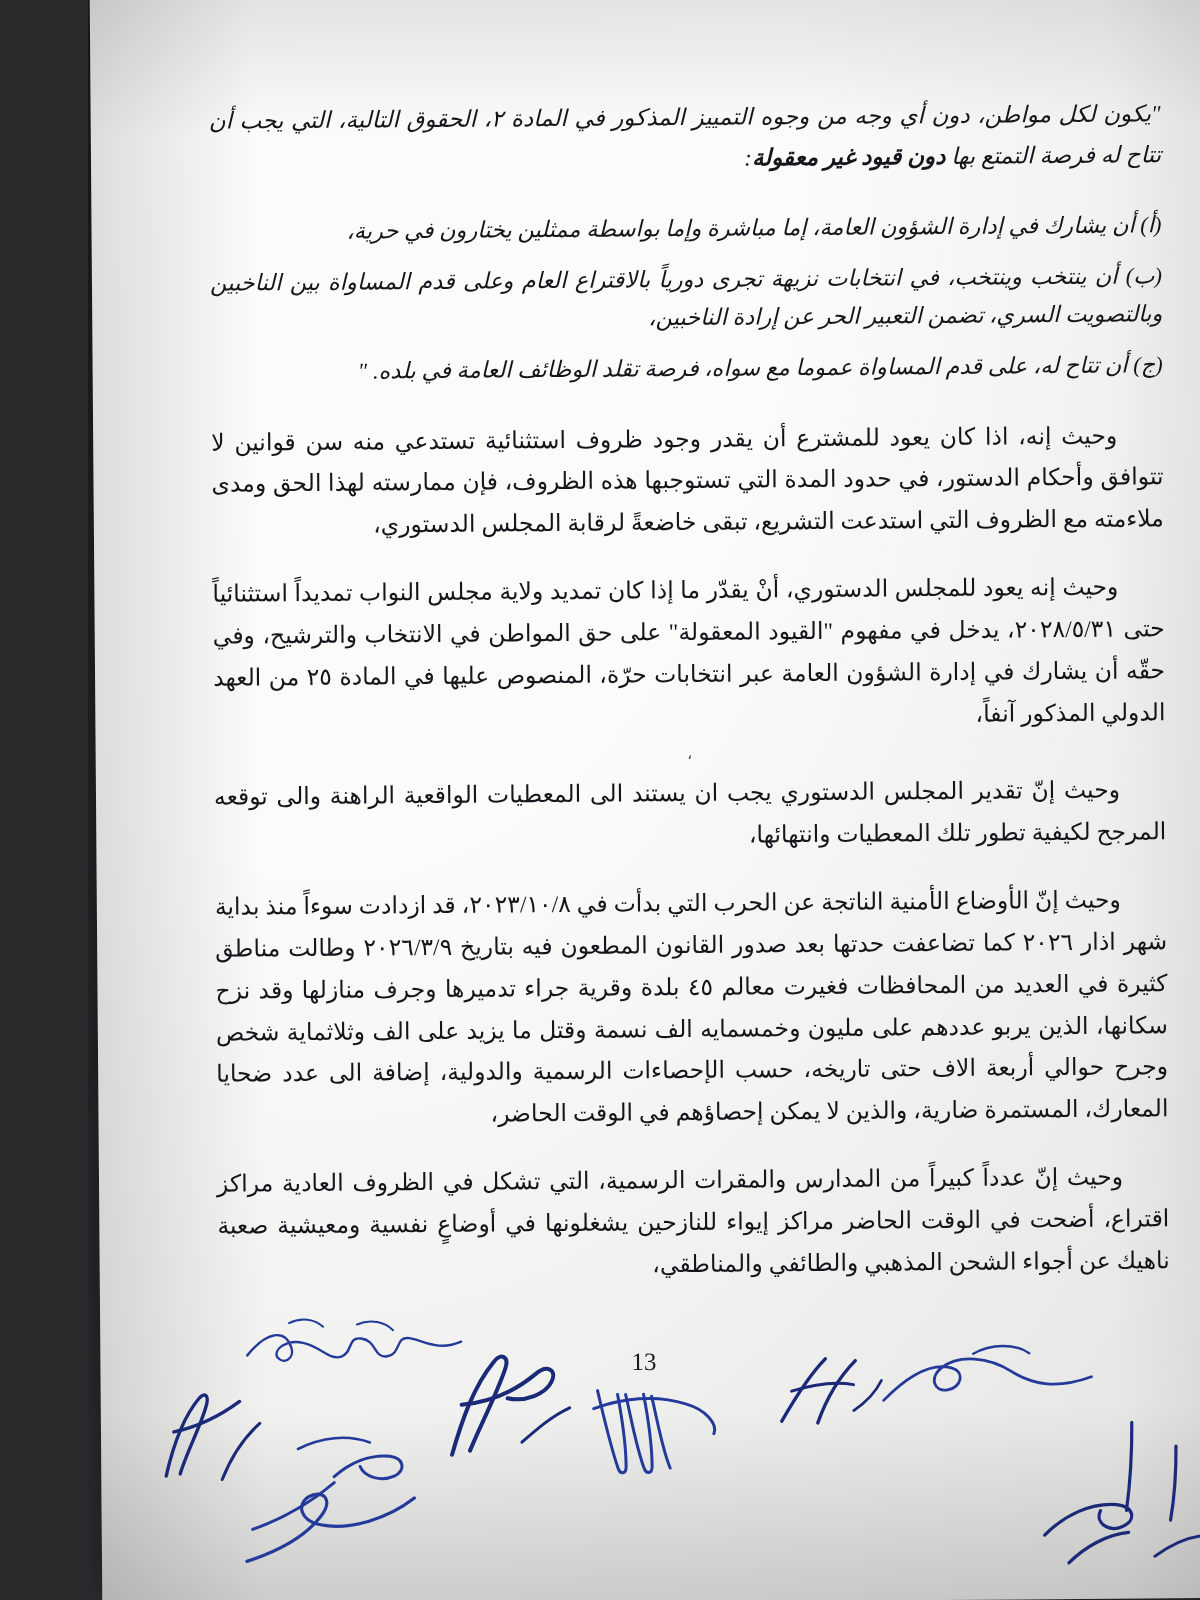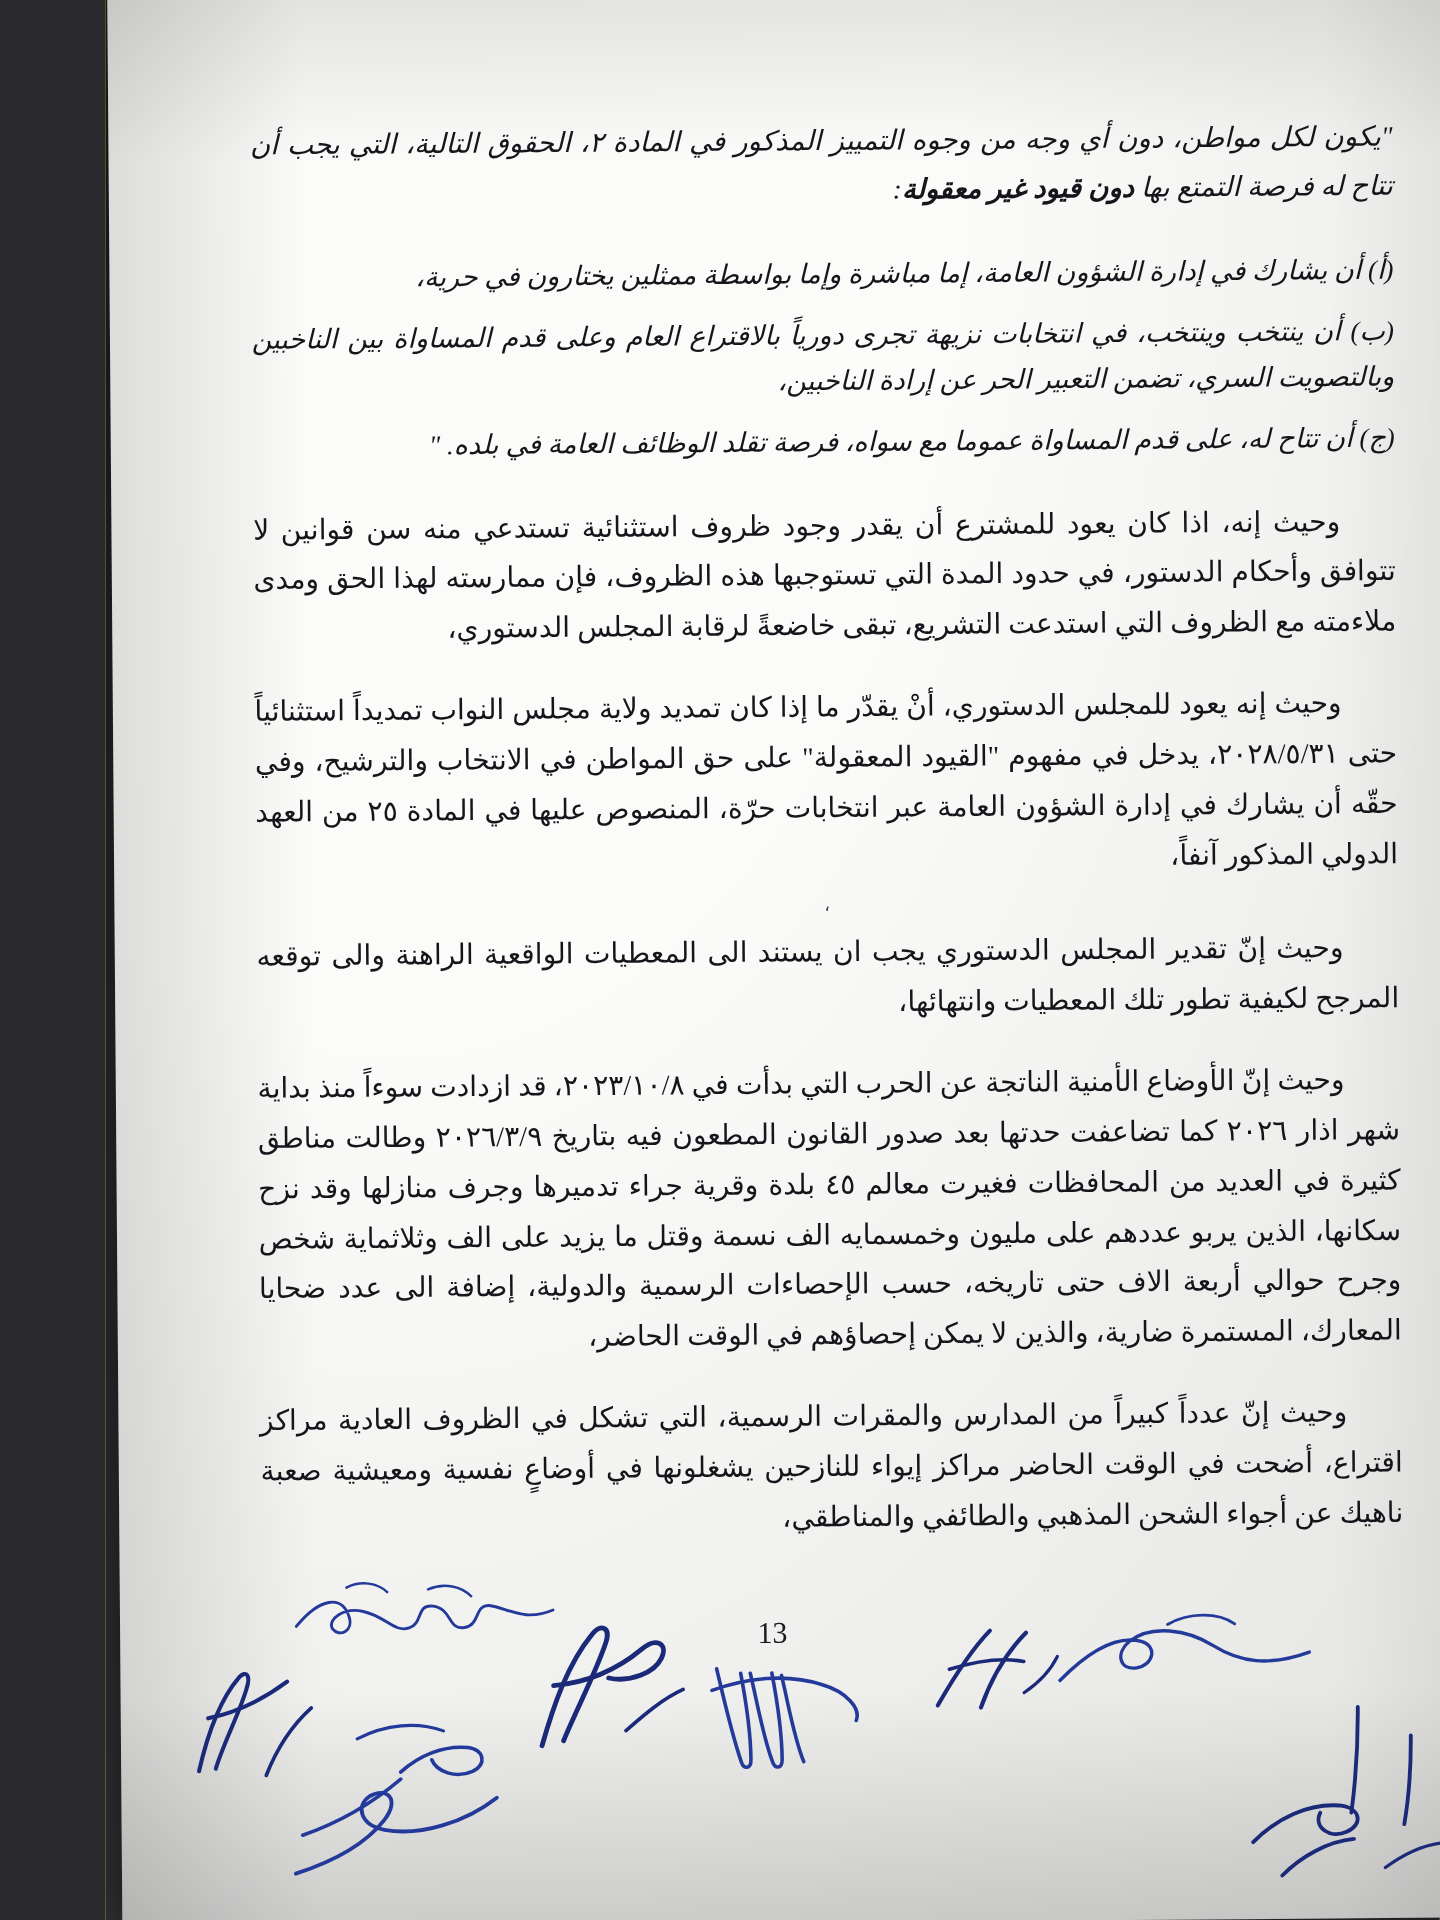--- a/index.html
+++ b/index.html
@@ -5,21 +5,21 @@
   html, body {
     margin: 0;
     padding: 0;
     background: #2a2a2c;
   }
   .page {
     position: relative;
     width: 1112px;
     height: 1600px;
     overflow: hidden;
-    background: #fde047;
+    background: #0f766e;
     font-family: "Liberation Serif", serif;
   }
   
   .desk {
     position: absolute;
     inset: 0;
     background:
       linear-gradient(100deg, #1d1e20 0%, #303134 22%, #45464a 60%, #2b2c2f 100%);
   }
   

